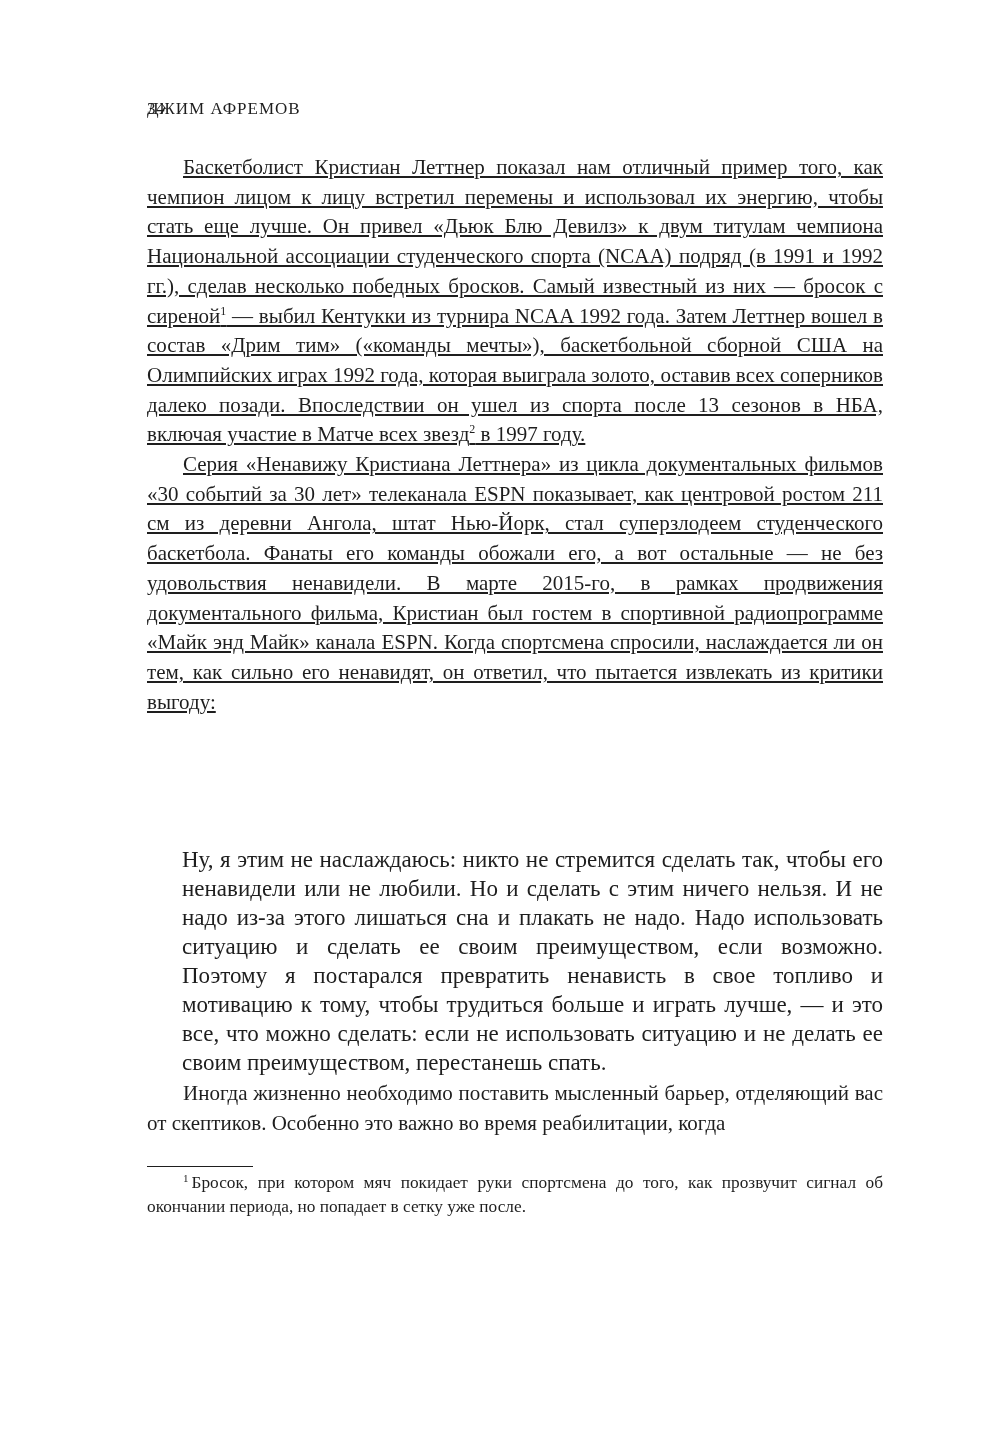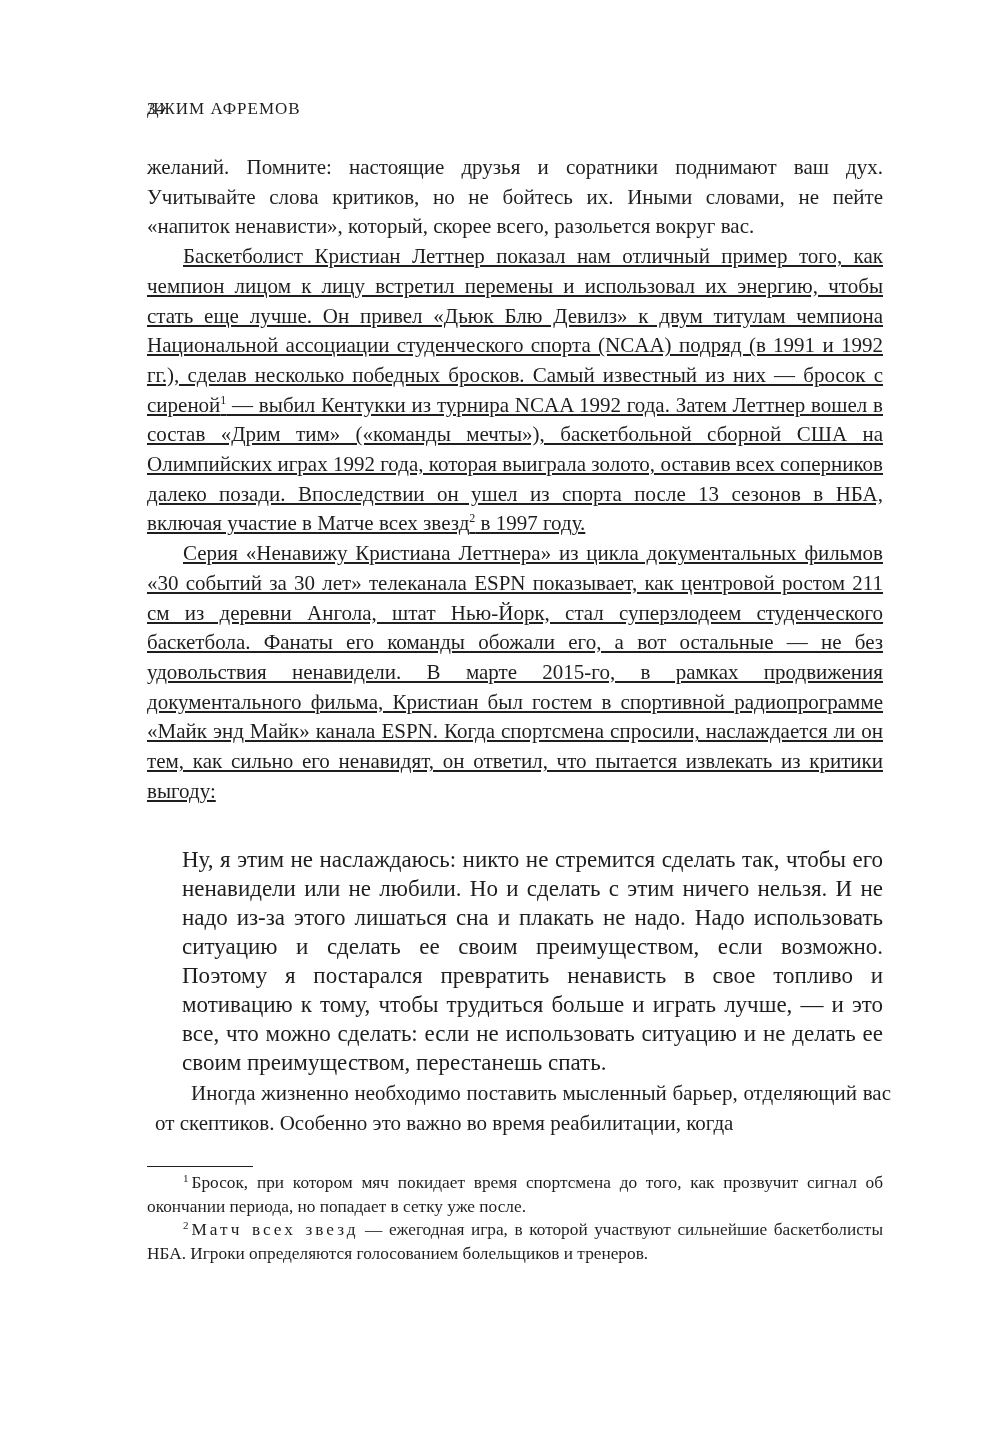--- a/index.html
+++ b/index.html
@@ -75,21 +75,21 @@
     line-height: 29px;
   }
   .quote p {
     margin: 0;
     text-align: justify;
     text-align-last: left;
   }
   .after-quote {
     position: absolute;
     top: 1079px;
-    left: 8px;
+    left: 0;
     width: 736px;
     font-size: 21px;
     line-height: 29.7px;
   }
   .after-quote p {
     margin: 0;
     text-indent: 36px;
     text-align: justify;
     text-align-last: left;
   }
@@ -129,33 +129,31 @@
 <body>
 
 <div class="page">
 
   <div class="running-head">
     <span class="folio">34</span>
     <span class="title">ДЖИМ АФРЕМОВ</span>
   </div>
 
   <div class="body-text">
-    <p>желаний. Помните: настоящие друзья и соратники поднимают ваш дух. Учитывайте слова критиков, но не бойтесь их. Иными словами, не пейте «напиток ненависти», который, скорее всего, разольется вокруг вас.</p>
     <p class="indent"><span>Баскетболист Кристиан Леттнер показал нам отличный пример того, как чемпион лицом к лицу встретил перемены и использовал их энергию, чтобы стать еще лучше. Он привел «Дьюк Блю Девилз» к двум титулам чемпиона Национальной ассоциации студенческого спорта (NCAA) подряд (в 1991 и 1992 гг.), сделав несколько победных бросков. Самый известный из них — бросок с сиреной</span><sup class="fn">1</sup><span> — выбил Кентукки из турнира NCAA 1992 года. Затем Леттнер вошел в состав «Дрим тим» («команды мечты»), баскетбольной сборной США на Олимпийских играх 1992 года, которая выиграла золото, оставив всех соперников далеко позади. Впоследствии он ушел из спорта после 13 сезонов в НБА, включая участие в Матче всех звезд</span><sup class="fn">2</sup><span> в 1997 году.</span></p>
     <p class="indent">Серия «Ненавижу Кристиана Леттнера» из цикла документальных фильмов «30 событий за 30 лет» телеканала ESPN показывает, как центровой ростом 211 см из деревни Ангола, штат Нью-Йорк, стал суперзлодеем студенческого баскетбола. Фанаты его команды обожали его, а вот остальные — не без удовольствия ненавидели. В марте 2015-го, в рамках продвижения документального фильма, Кристиан был гостем в спортивной радиопрограмме «Майк энд Майк» канала ESPN. Когда спортсмена спросили, наслаждается ли он тем, как сильно его ненавидят, он ответил, что пытается извлекать из критики выгоду:</p>
   </div>
 
   <div class="quote">
     <p>Ну, я этим не наслаждаюсь: никто не стремится сделать так, чтобы его ненавидели или не любили. Но и сделать с этим ничего нельзя. И не надо из-за этого лишаться сна и плакать не надо. Надо использовать ситуацию и сделать ее своим преимуществом, если возможно. Поэтому я постарался превратить ненависть в свое топливо и мотивацию к тому, чтобы трудиться больше и играть лучше, — и это все, что можно сделать: если не использовать ситуацию и не делать ее своим преимуществом, перестанешь спать.</p>
   </div>
 
   <div class="after-quote">
     <p>Иногда жизненно необходимо поставить мысленный барьер, отделяющий вас от скептиков. Особенно это важно во время реабилитации, когда</p>
   </div>
 
   <div class="fn-rule"></div>
 
   <div class="footnotes">
-    <p><sup>1</sup><span>Бросок, при котором мяч покидает время спортсмена до того, как прозвучит сигнал об окончании периода, но попадает в сетку уже после.</span></p>
-    <p><sup>2</sup><span class="spaced">Матч всех звезд</span><span> — ежегодная игра, в которой участвуют сильнейшие баскетболисты НБА. Игроки определяются голосованием болельщиков и тренеров.</span></p>
+    <p><sup>1</sup><span>Бросок, при котором мяч покидает руки спортсмена до того, как прозвучит сигнал об окончании периода, но попадает в сетку уже после.</span></p>
   </div>
 
 </div>
 
 </body></html>

